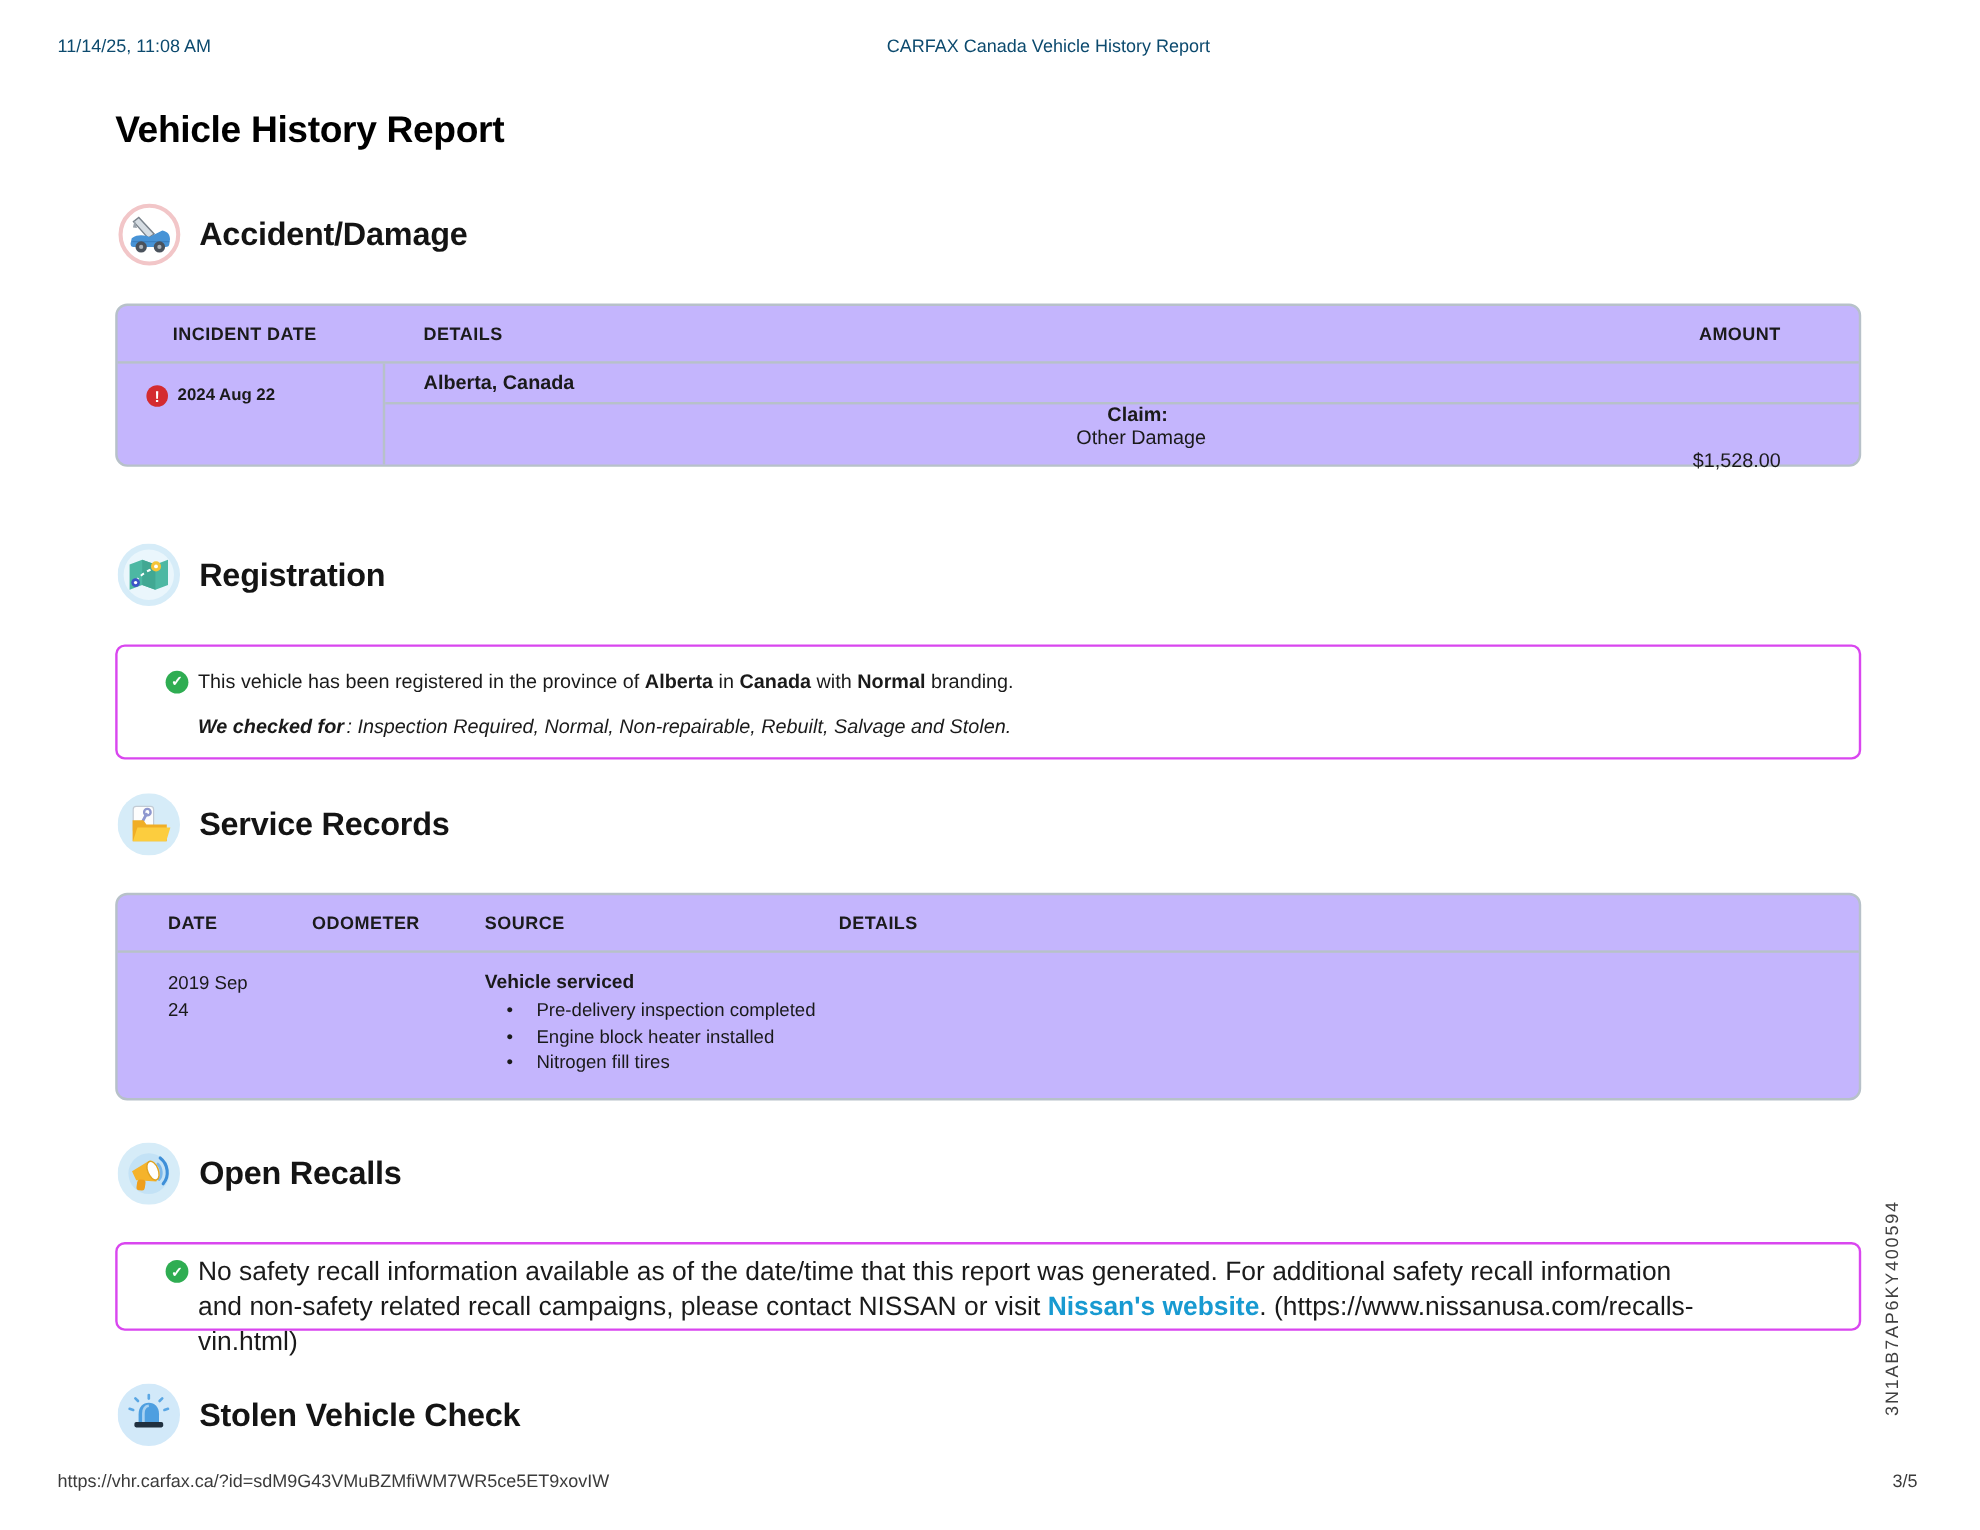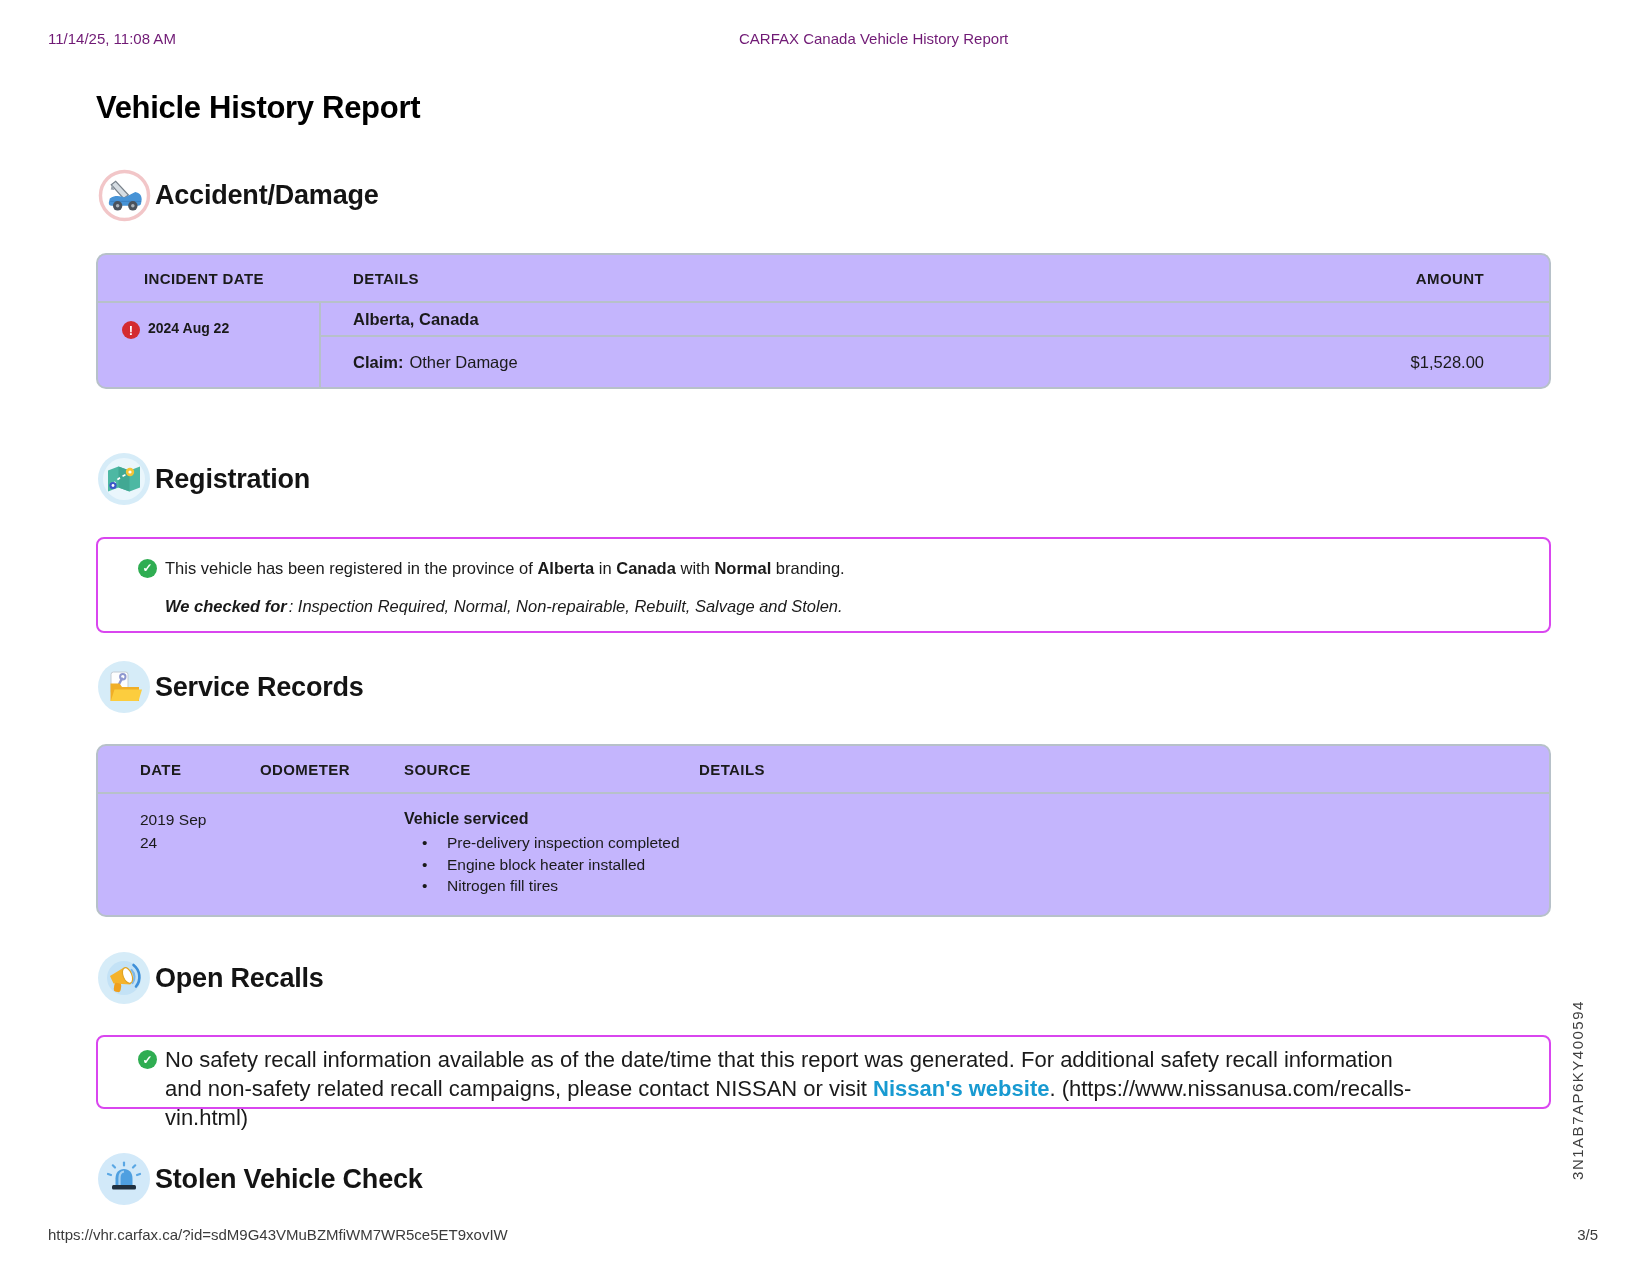--- a/index.html
+++ b/index.html
@@ -5,47 +5,47 @@
   * { box-sizing: border-box; }
   html,body { margin:0; padding:0; }
   body {
     width:1650px; height:1275px; position:relative; overflow:hidden;
     background:#ffffff; color:#1a1a1a;
     font-family:"Liberation Sans", sans-serif;
   }
   .abs { position:absolute; }
 
   
-  .ph { font-size:15px; color:#701a75; }
+  .ph { font-size:15px; color:#0c4a6e; }
   .footer { font-size:15px; color:#3b3b3b; }
 
   
   .page-title { font-size:31px; font-weight:700; color:#000; margin:0; letter-spacing:-0.3px; }
 
   
-  .sec-head { display:flex; align-items:center; gap:4px; height:54px; }
+  .sec-head { display:flex; align-items:center; gap:15px; height:54px; }
   .sec-head .icon-wrap { width:53px; height:53px; flex:0 0 auto; }
   .sec-head h2 { margin:0; font-size:27px; font-weight:600; color:#141414; letter-spacing:-0.2px; }
 
   
   .tbl { border:2px solid #b7c1c9; border-radius:10px; background:#c4b5fd; width:1455px; }
   .hrow { display:flex; align-items:center; border-bottom:2px solid #b7c1c9;
           font-size:15px; font-weight:700; letter-spacing:0.4px; color:#1b1b1b; }
   .tbl1 .hrow { height:48px; }
   .t1c1h { width:223px; padding-left:46px; }
   .t1c2h { flex:1; padding-left:32px; }
   .t1c3h { width:260px; padding-right:65px; text-align:right; }
   .tbl1-body { display:flex; }
   .date-cell { width:223px; border-right:2px solid #b7c1c9; padding:17px 0 0 24px;
                display:flex; align-items:flex-start; gap:8px; }
   .date-text { font-weight:700; font-size:14px; }
   .detail-rows { flex:1; display:flex; flex-direction:column; }
   .drow1 { height:34px; border-bottom:2px solid #b7c1c9; display:flex; align-items:center;
            padding-left:32px; font-weight:700; font-size:16.5px; }
-  .drow2 { height:50px; display:flex; align-items:center; padding-left:32px; font-size:16.5px; }
+  .drow2 { height:50px; display:flex; align-items:center; padding-left:32px; font-size:16.5px;flex-direction:column; }
   .claim-label { font-weight:700; margin-right:6px; }
   .amount { margin-left:auto; padding-right:65px; }
 
   .alert-icon { width:18px; height:18px; border-radius:50%; background:#d42b30; color:#fff;
                 display:flex; align-items:center; justify-content:center; flex:0 0 auto; margin-top:1px; }
   .alert-icon::after { content:"!"; font-size:13px; font-weight:700; line-height:1; }
 
   
   .greenbox { border:2px solid #d946ef; border-radius:8px; width:1455px; background:#fff; }
   .gb1 { height:96px; padding:10px 24px 0 40px; font-size:16.5px; }

